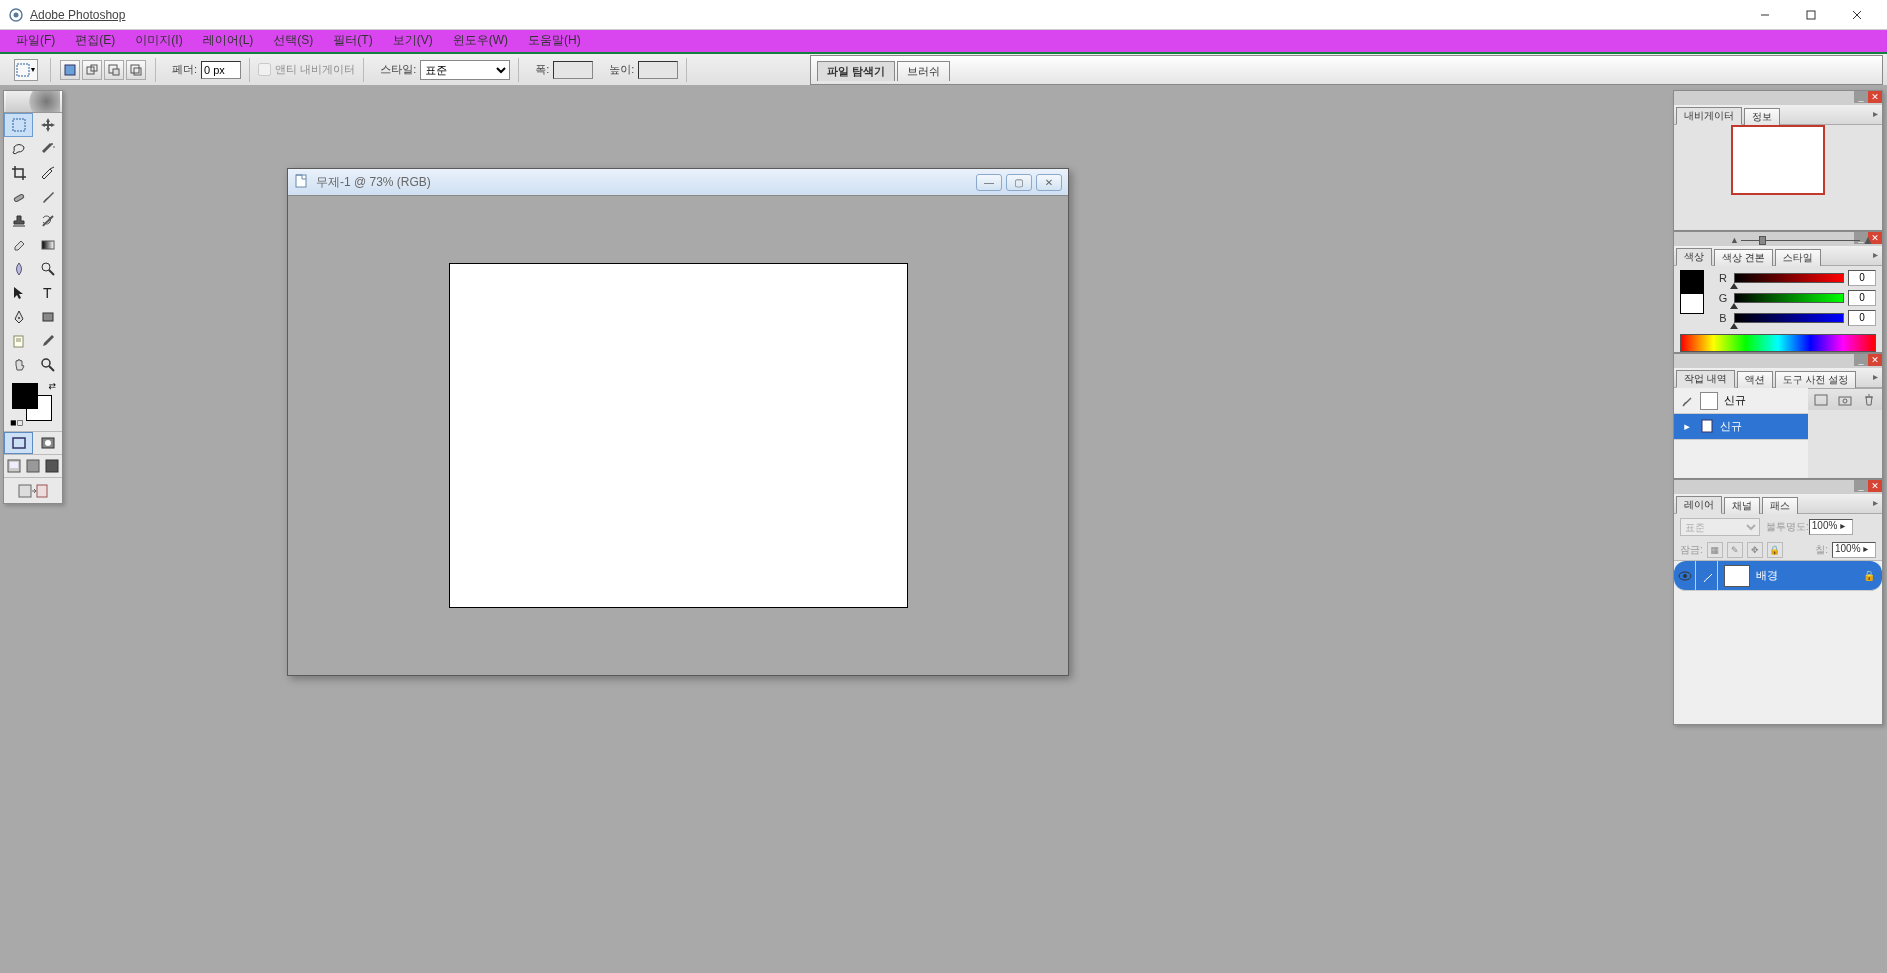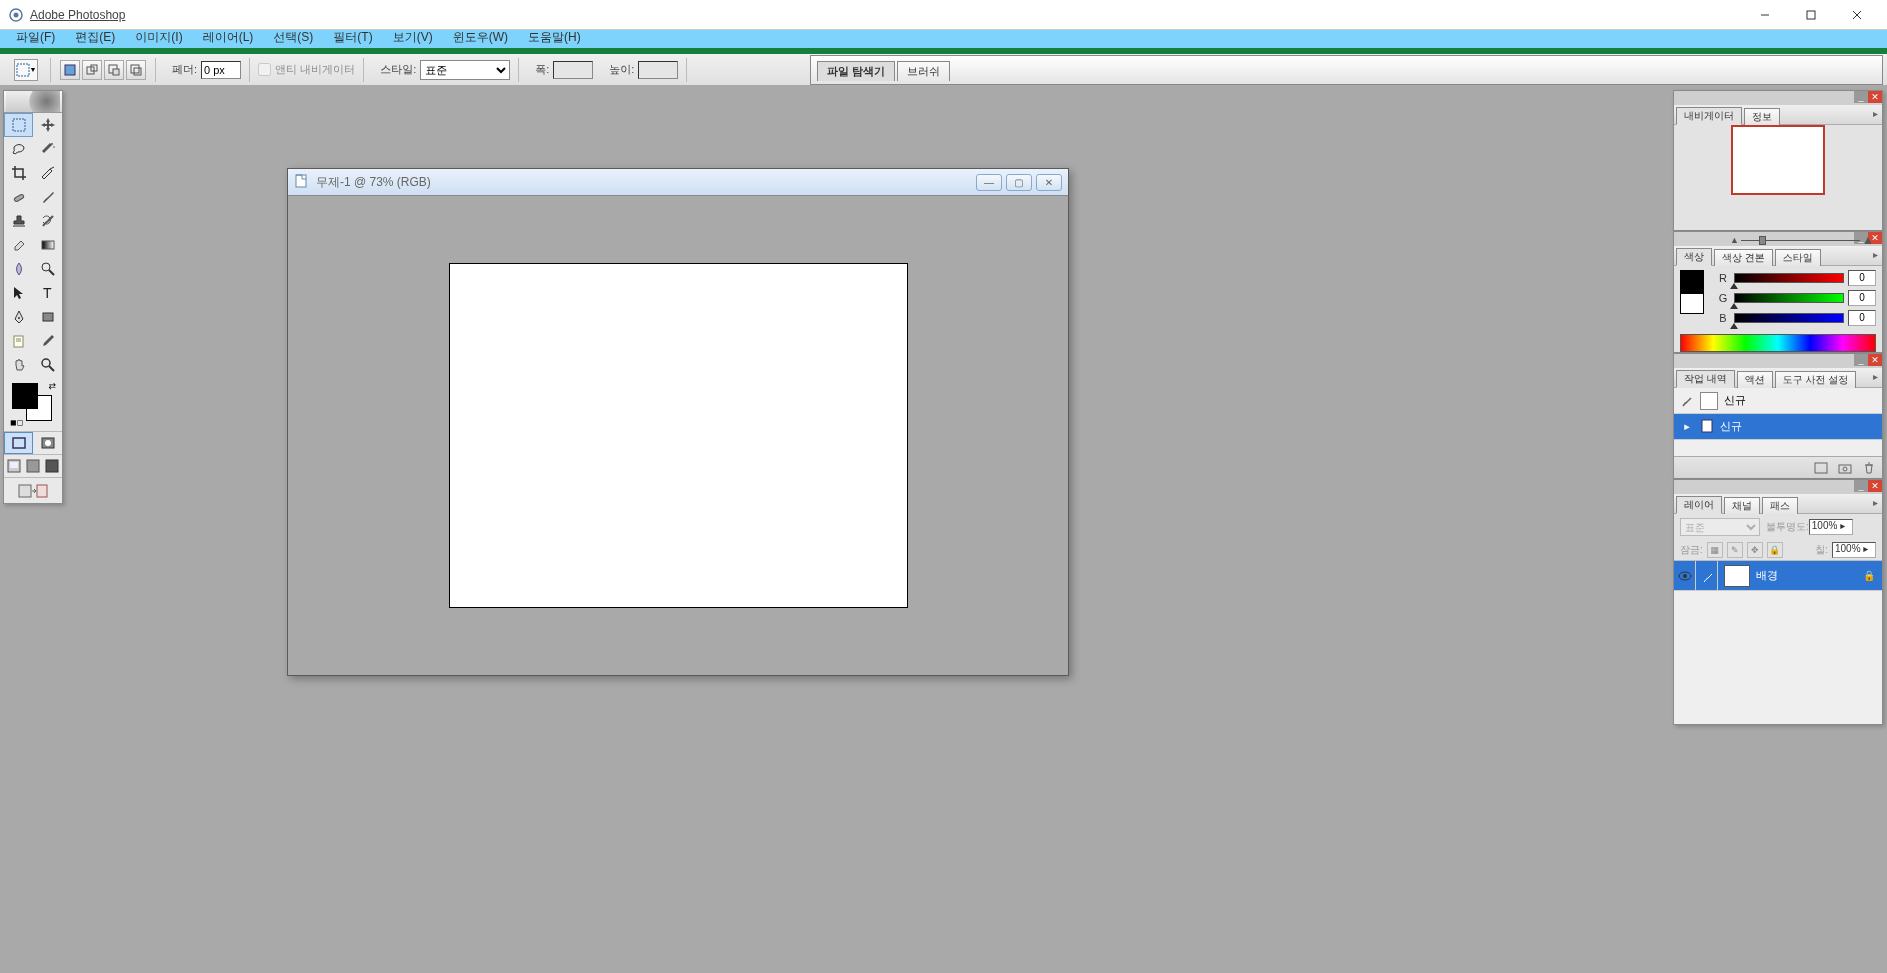--- a/index.html
+++ b/index.html
@@ -6,21 +6,21 @@
 body { background: #a9a9a9; width: 1887px; height: 973px; overflow: hidden; position: relative; }
 
 
 .titlebar { height: 30px; background: #fff; display: flex; align-items: center; padding: 0 8px; border-bottom: 1px solid #ccc; }
 .titlebar .app-icon { width: 16px; height: 16px; margin-right: 6px; display: inline-flex; align-items: center; justify-content: center; }
 .titlebar .title { font-size: 12px; color: #444; text-decoration: underline; }
 .titlebar .win-controls { margin-left: auto; display: flex; gap: 18px; padding-right: 8px; }
 .titlebar .win-controls span { width: 28px; height: 20px; display: inline-flex; align-items: center; justify-content: center; color: #666; font-size: 13px; cursor: pointer; }
 
 
-.menubar { height: 24px; background: #7dd3fc; display: flex; align-items: flex-end; padding: 0 6px; border-bottom: 6px solid #15803d; font-size: 12px; }
+.menubar { height: 24px; background: #d946ef; display: flex; align-items: flex-start; padding: 0 6px; border-bottom: 2px solid #15803d; font-size: 12px; }
 .menubar .menu-item { padding: 2px 10px; color: #333; cursor: pointer; }
 
 
 .optionsbar { height: 32px; background: linear-gradient(#f0f0f0,#e0e0e0); border-bottom: 1px solid #aaa; display: flex; align-items: center; padding: 0 6px; font-size: 11px; }
 .optionsbar .grp { display: flex; align-items: center; padding: 0 8px; border-right: 1px solid #bbb; height: 24px; }
 .optionsbar .tool-icon { width: 24px; height: 22px; border: 1px solid #999; background:#f8f8f8; margin-right: 4px; display:inline-flex; align-items:center; justify-content:center; }
 .optionsbar .sel-btn { width: 20px; height: 20px; border: 1px solid #aaa; background: linear-gradient(#fafafa,#ddd); margin: 0 1px; display:inline-flex; align-items:center; justify-content:center; cursor:pointer; }
 .optionsbar label { color:#444; margin: 0 4px 0 8px; }
 .optionsbar input[type=text] { width: 40px; height: 18px; border: 1px inset #888; font-size:11px; padding: 0 2px; background:#fff; }
 .optionsbar select { width: 90px; height: 20px; font-size:11px; border:1px solid #888; background:#fff; }
@@ -87,39 +87,39 @@
 .color-swatch.bg { background:#fff; position:relative; margin-left:-10px; margin-top:10px;}
 .slider-row { display:flex; align-items:center; margin-bottom:4px;}
 .slider-row .ch { width:14px; text-align:center; color:#333;}
 .slider-row .bar { flex:1; height:10px; margin: 0 4px; position:relative;}
 .slider-row .bar .grad { height:100%; border:1px solid #555;}
 .slider-row .bar .knob { position:absolute; left:0; top:10px; width:0;height:0; border-left:4px solid transparent;border-right:4px solid transparent;border-bottom:6px solid #333; transform:translateX(-4px);}
 .slider-row .val { width:28px; height:16px; border:1px inset #aaa; background:#fff; font-size:10px; text-align:center; line-height:14px;}
 .color-ramp { height:18px; background: linear-gradient(90deg, #ff0000, #ffff00, #00ff00, #00ffff, #0000ff, #ff00ff, #ff0000); margin-top:4px; border:1px solid #555;}
 
 
-.hist-body { height: 90px; display:flex; flex-direction:column;}
+.hist-body { height: 90px; display:flex; flex-direction:row;}
 .hist-list { flex:1; overflow:auto; background:#efefef;}
 .hist-item { display:flex; align-items:center; height:26px; border-bottom:1px solid #ccc; padding: 0 4px;}
 .hist-item.selected { background:#2e74d2; color:#fff;}
 .hist-item .hicn { width:18px; height:18px; background:#fff; border:1px solid #888; margin-right:6px;}
 .hist-item .src-icon { width:18px; height:18px; margin-right:4px; display:inline-flex; align-items:center; justify-content:center;}
 .panel-footer { height:22px; border-top:1px solid #aaa; background:linear-gradient(#e5e5e5,#d5d5d5); display:flex; justify-content:flex-end; align-items:center; padding:0 4px; gap:6px;}
 .panel-footer .fbtn { width:18px; height:16px; display:inline-flex; align-items:center; justify-content:center; color:#555; cursor:pointer; font-size:11px;}
 
 
 .layers-body { display:flex; flex-direction:column; height: 210px;}
 .layers-opts { padding: 4px 6px; display:flex; flex-wrap:wrap; gap:4px 6px; align-items:center; font-size:10px; color:#9a9a9a;}
 .layers-opts select{ width:80px; height:18px; font-size:10px; border:1px solid #aaa;}
 .layers-opts .opv { display:flex; align-items:center;}
 .layers-opts .opv .box { width:44px; height:16px; border:1px inset #aaa; background:#fff; font-size:10px; padding:0 2px; color:#333;}
 .layers-lock { padding: 2px 6px; display:flex; align-items:center; gap:4px; font-size:10px; color:#9a9a9a; border-bottom:1px solid #bbb;}
 .layers-lock .lk { width:16px; height:16px; border:1px solid #bbb; display:inline-flex;align-items:center;justify-content:center; font-size:9px; color:#888;}
 .layers-list { flex:1; background:#efefef;}
-.layer-item { display:flex; align-items:center; height:30px; border-bottom:1px solid #ccc;}
+.layer-item { display:flex; align-items:center; height:30px; border-bottom:1px solid #ccc;border-radius:12px;}
 .layer-item.active { background: #2e74d2; color:#fff;}
 .layer-item .eye { width:22px; height:100%; border-right:1px solid #ccc; display:flex; align-items:center;justify-content:center;}
 .layer-item .link { width:22px; height:100%; border-right:1px solid #ccc; display:flex; align-items:center;justify-content:center;}
 .layer-item .lthumb { width:26px; height:22px; background:#fff; border:1px solid #555; margin: 0 6px;}
 .layer-item .lname { flex:1; font-size:11px;}
 .layer-item .lock {margin-right:6px; font-size:10px;}
 
 
 .ptop { display:flex; justify-content:flex-end; height:14px; background:#cfcfcf;}
 .ptop span { width:14px; height:12px; font-size:9px; display:inline-flex; align-items:center; justify-content:center; cursor:pointer;}

